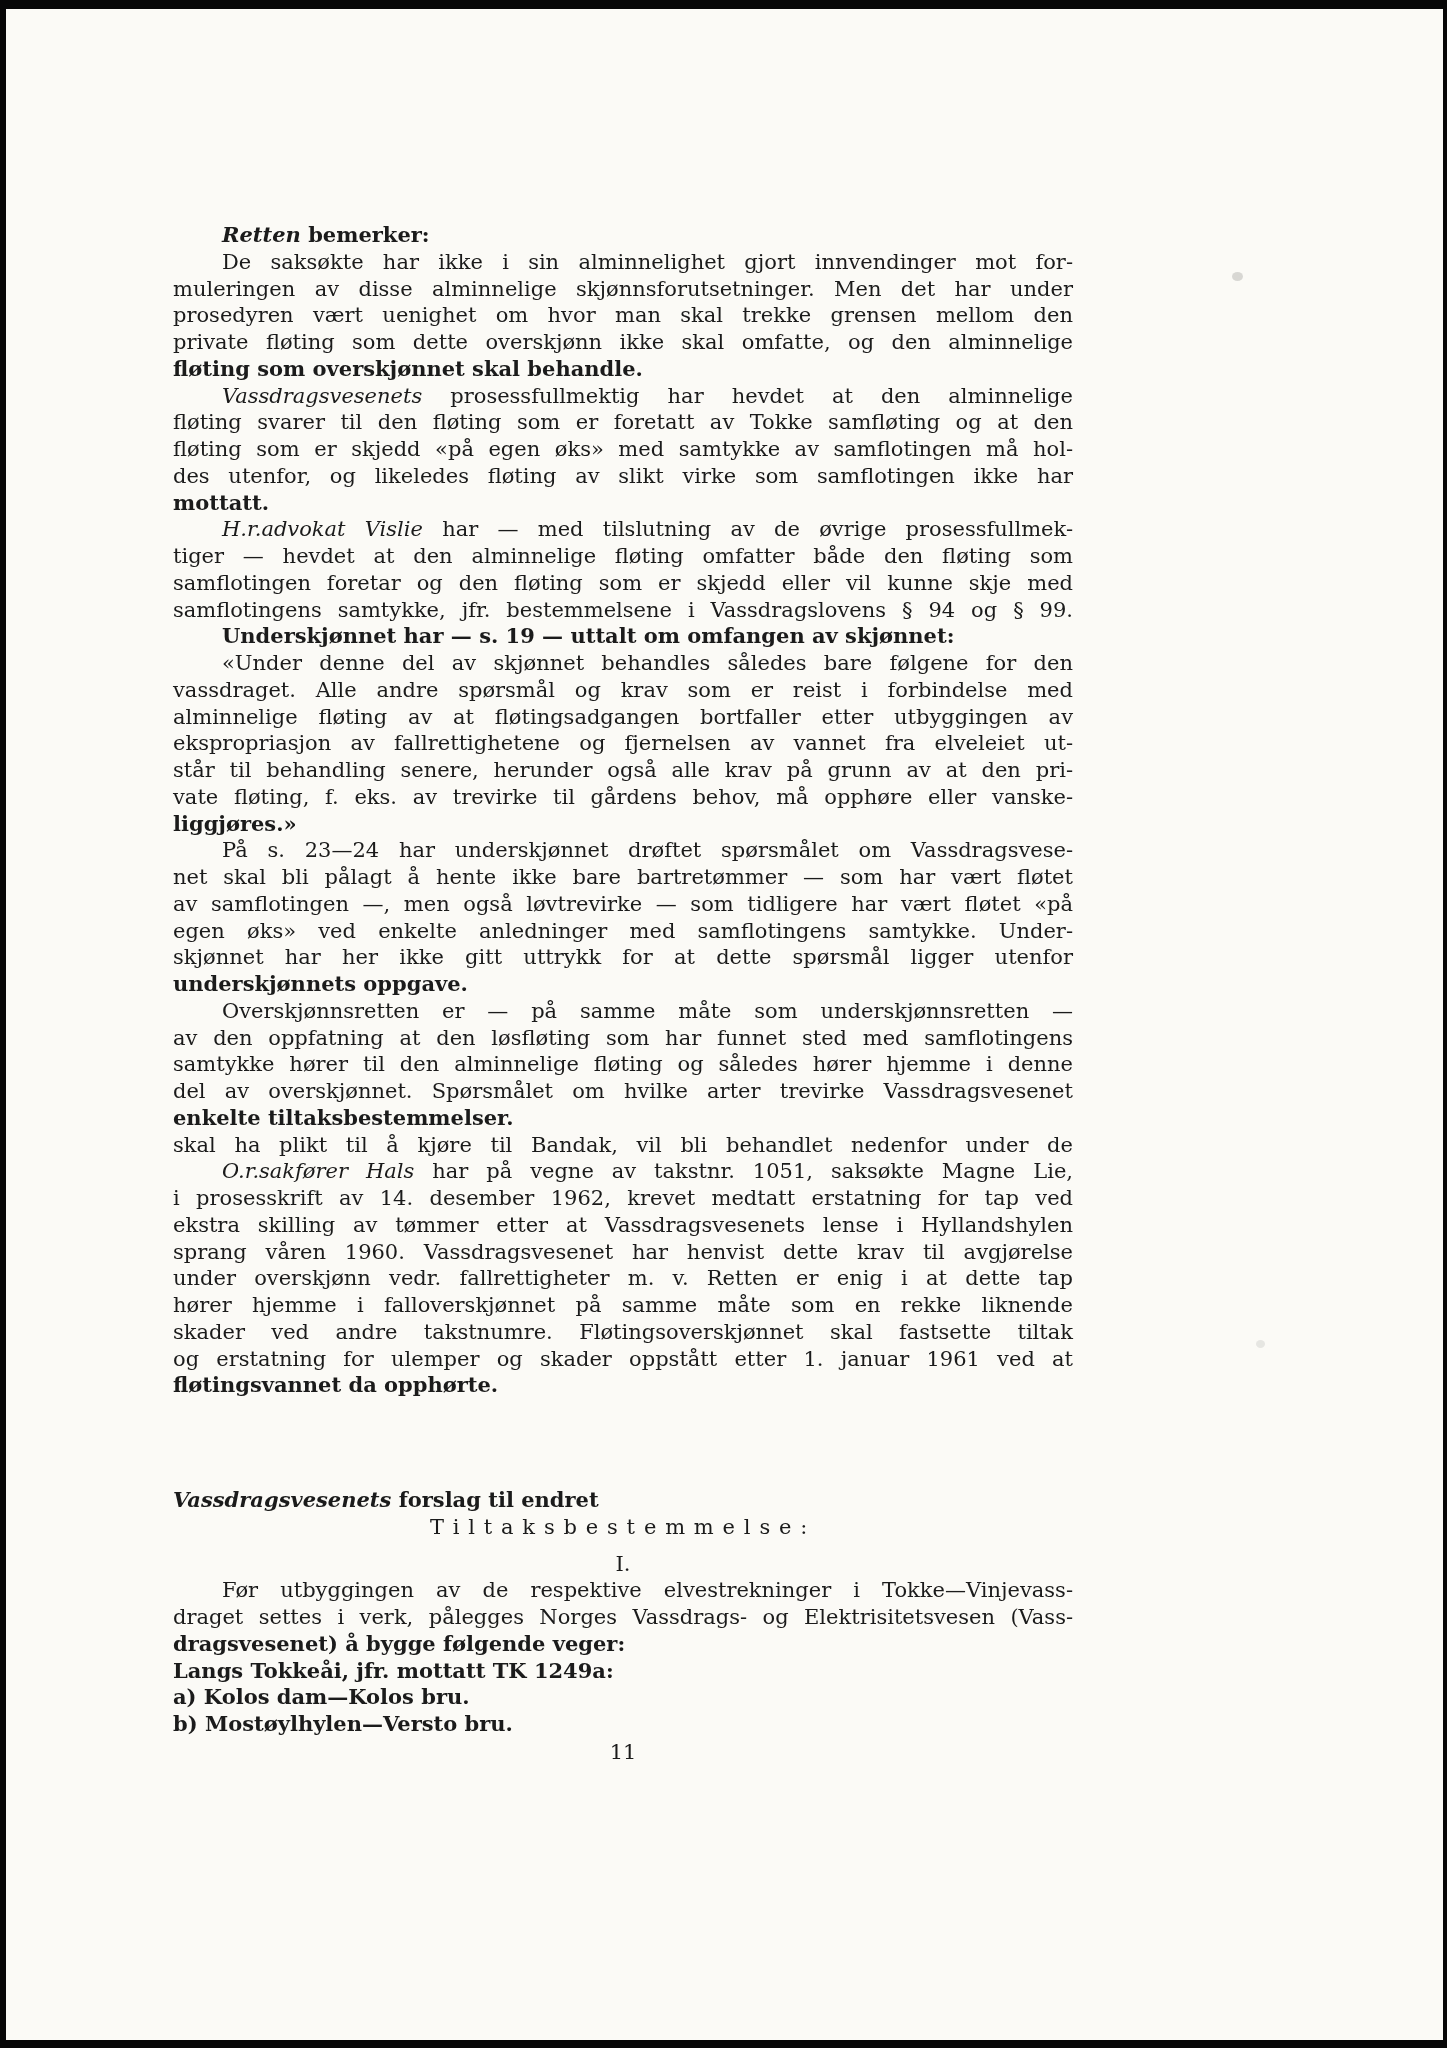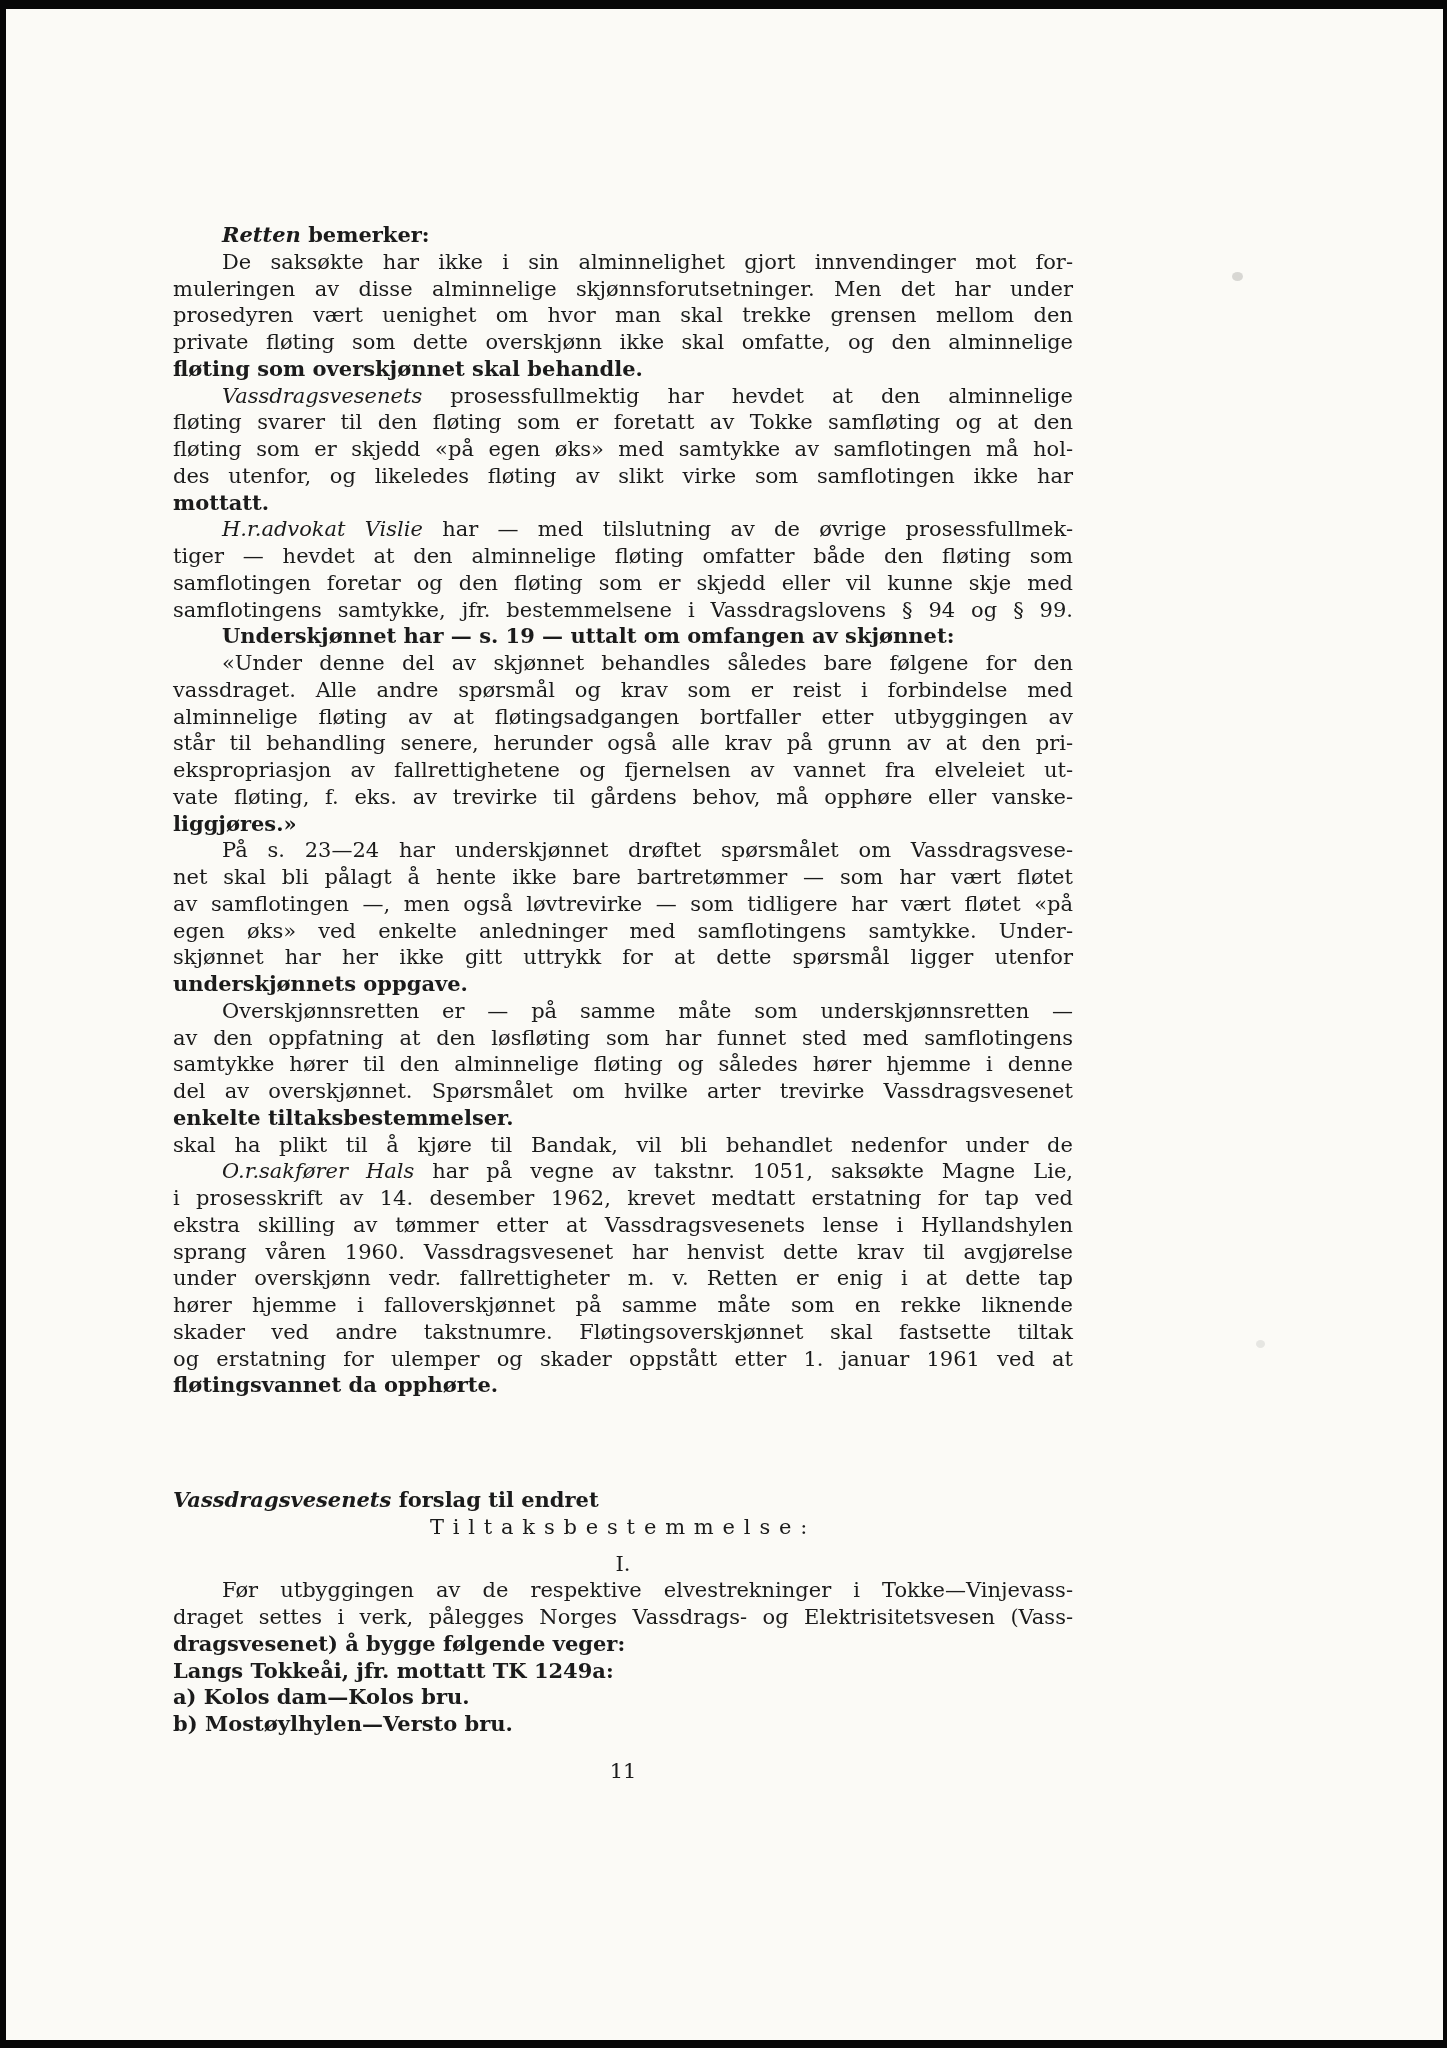--- a/index.html
+++ b/index.html
@@ -23,21 +23,21 @@
   .line.justify{text-align:justify;text-align-last:justify;}
   .line.left{text-align:left;text-align-last:left;font-weight:bold;}
   .line.center{text-align:center;text-align-last:center;}
   .line.indent{padding-left:49px;}
   .line.spaced{letter-spacing:0.42em;}
   .line.section-start{margin-top:88px;}
   .line.roman-heading{margin-top:10px;}
   .line i{font-style:italic;}
 
   .pagenum{
-    margin-top:20px;text-align:center;text-align-last:center;
+    margin-top:1px;text-align:center;text-align-last:center;
     font-size:21px;line-height:26.75px;color:#1b1b1b;
   }
   .artifact{position:absolute;border-radius:50%;}
   .artifact.a1{left:1232px;top:272px;width:11px;height:9px;background:rgba(125,125,122,0.28);}
   .artifact.a2{left:1256px;top:1340px;width:9px;height:8px;background:rgba(140,140,136,0.18);}
 </style>
 </head>
 <body>
 
 <div class="scan-page">
@@ -60,22 +60,22 @@
         <div class="line justify">des utenfor, og likeledes fløting av slikt virke som samflotingen ikke har</div>
         <div class="line left">mottatt.</div>
         <div class="line justify indent"><i>H.r.advokat Vislie</i> har — med tilslutning av de øvrige prosessfullmek-</div>
         <div class="line justify">tiger — hevdet at den alminnelige fløting omfatter både den fløting som</div>
         <div class="line justify">samflotingen foretar og den fløting som er skjedd eller vil kunne skje med</div>
         <div class="line justify">samflotingens samtykke, jfr. bestemmelsene i Vassdragslovens § 94 og § 99.</div>
         <div class="line left indent">Underskjønnet har — s. 19 — uttalt om omfangen av skjønnet:</div>
         <div class="line justify indent">«Under denne del av skjønnet behandles således bare følgene for den</div>
         <div class="line justify">vassdraget. Alle andre spørsmål og krav som er reist i forbindelse med</div>
         <div class="line justify">alminnelige fløting av at fløtingsadgangen bortfaller etter utbyggingen av</div>
+        <div class="line justify">ekspropriasjon av fallrettighetene og fjernelsen av vannet fra elveleiet ut-</div>
         <div class="line justify">står til behandling senere, herunder også alle krav på grunn av at den pri-</div>
-        <div class="line justify">ekspropriasjon av fallrettighetene og fjernelsen av vannet fra elveleiet ut-</div>
         <div class="line justify">vate fløting, f. eks. av trevirke til gårdens behov, må opphøre eller vanske-</div>
         <div class="line left">liggjøres.»</div>
         <div class="line justify indent">På s. 23—24 har underskjønnet drøftet spørsmålet om Vassdragsvese-</div>
         <div class="line justify">net skal bli pålagt å hente ikke bare bartretømmer — som har vært fløtet</div>
         <div class="line justify">av samflotingen —, men også løvtrevirke — som tidligere har vært fløtet «på</div>
         <div class="line justify">egen øks» ved enkelte anledninger med samflotingens samtykke. Under-</div>
         <div class="line justify">skjønnet har her ikke gitt uttrykk for at dette spørsmål ligger utenfor</div>
         <div class="line left">underskjønnets oppgave.</div>
         <div class="line justify indent">Overskjønnsretten er — på samme måte som underskjønnsretten —</div>
         <div class="line justify">av den oppfatning at den løsfløting som har funnet sted med samflotingens</div>

